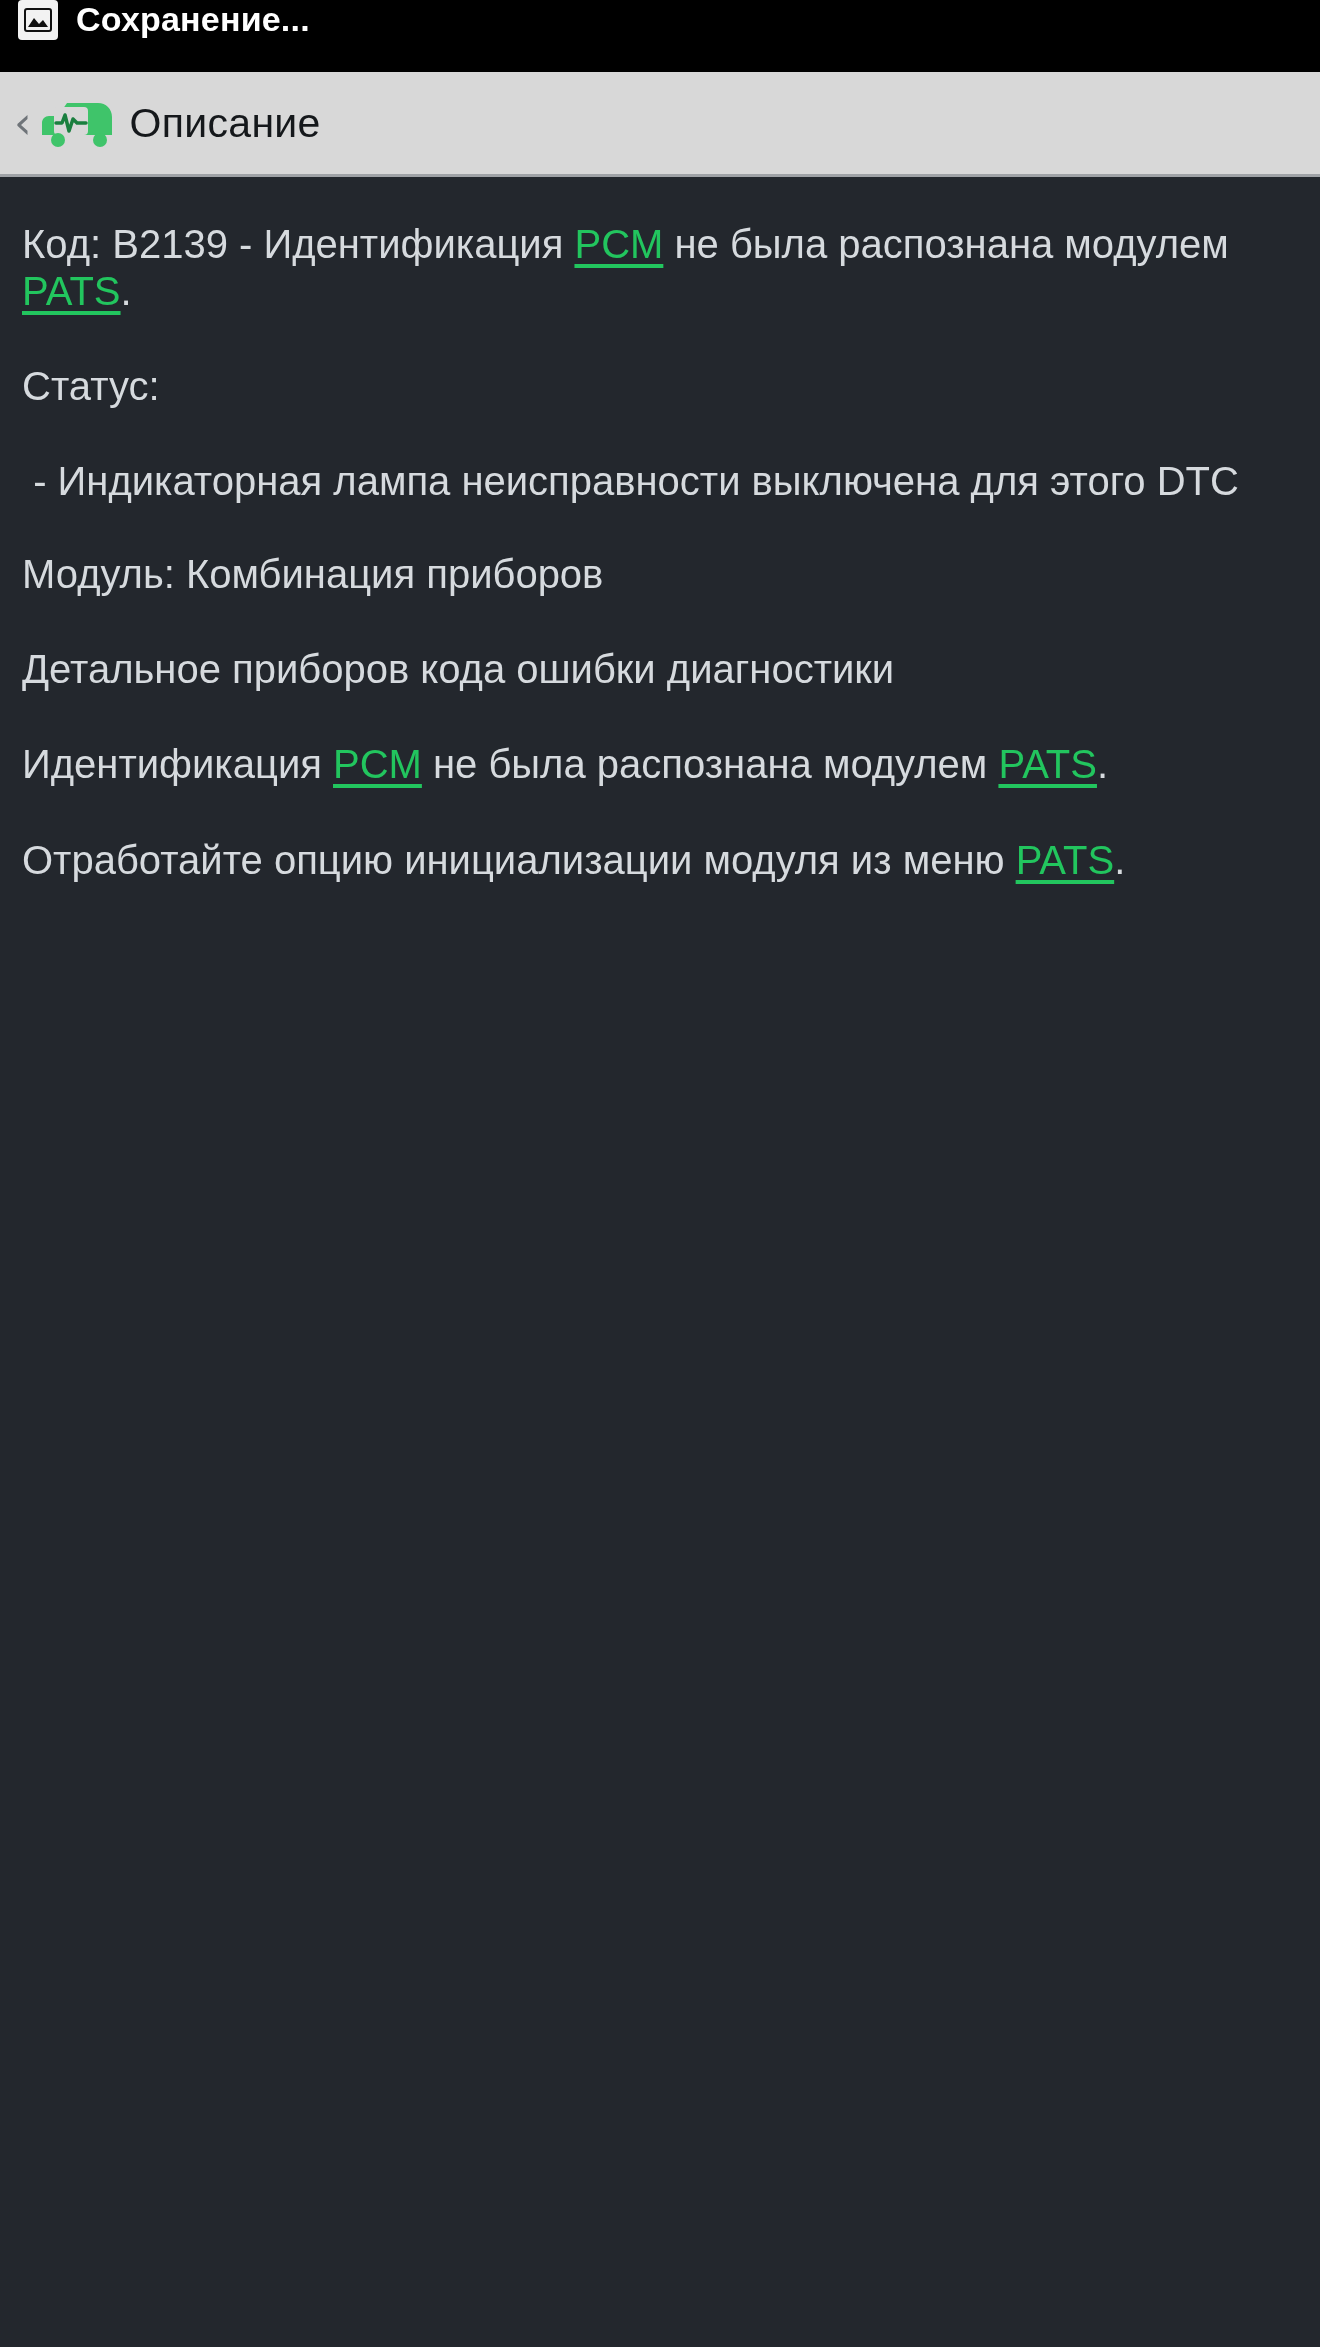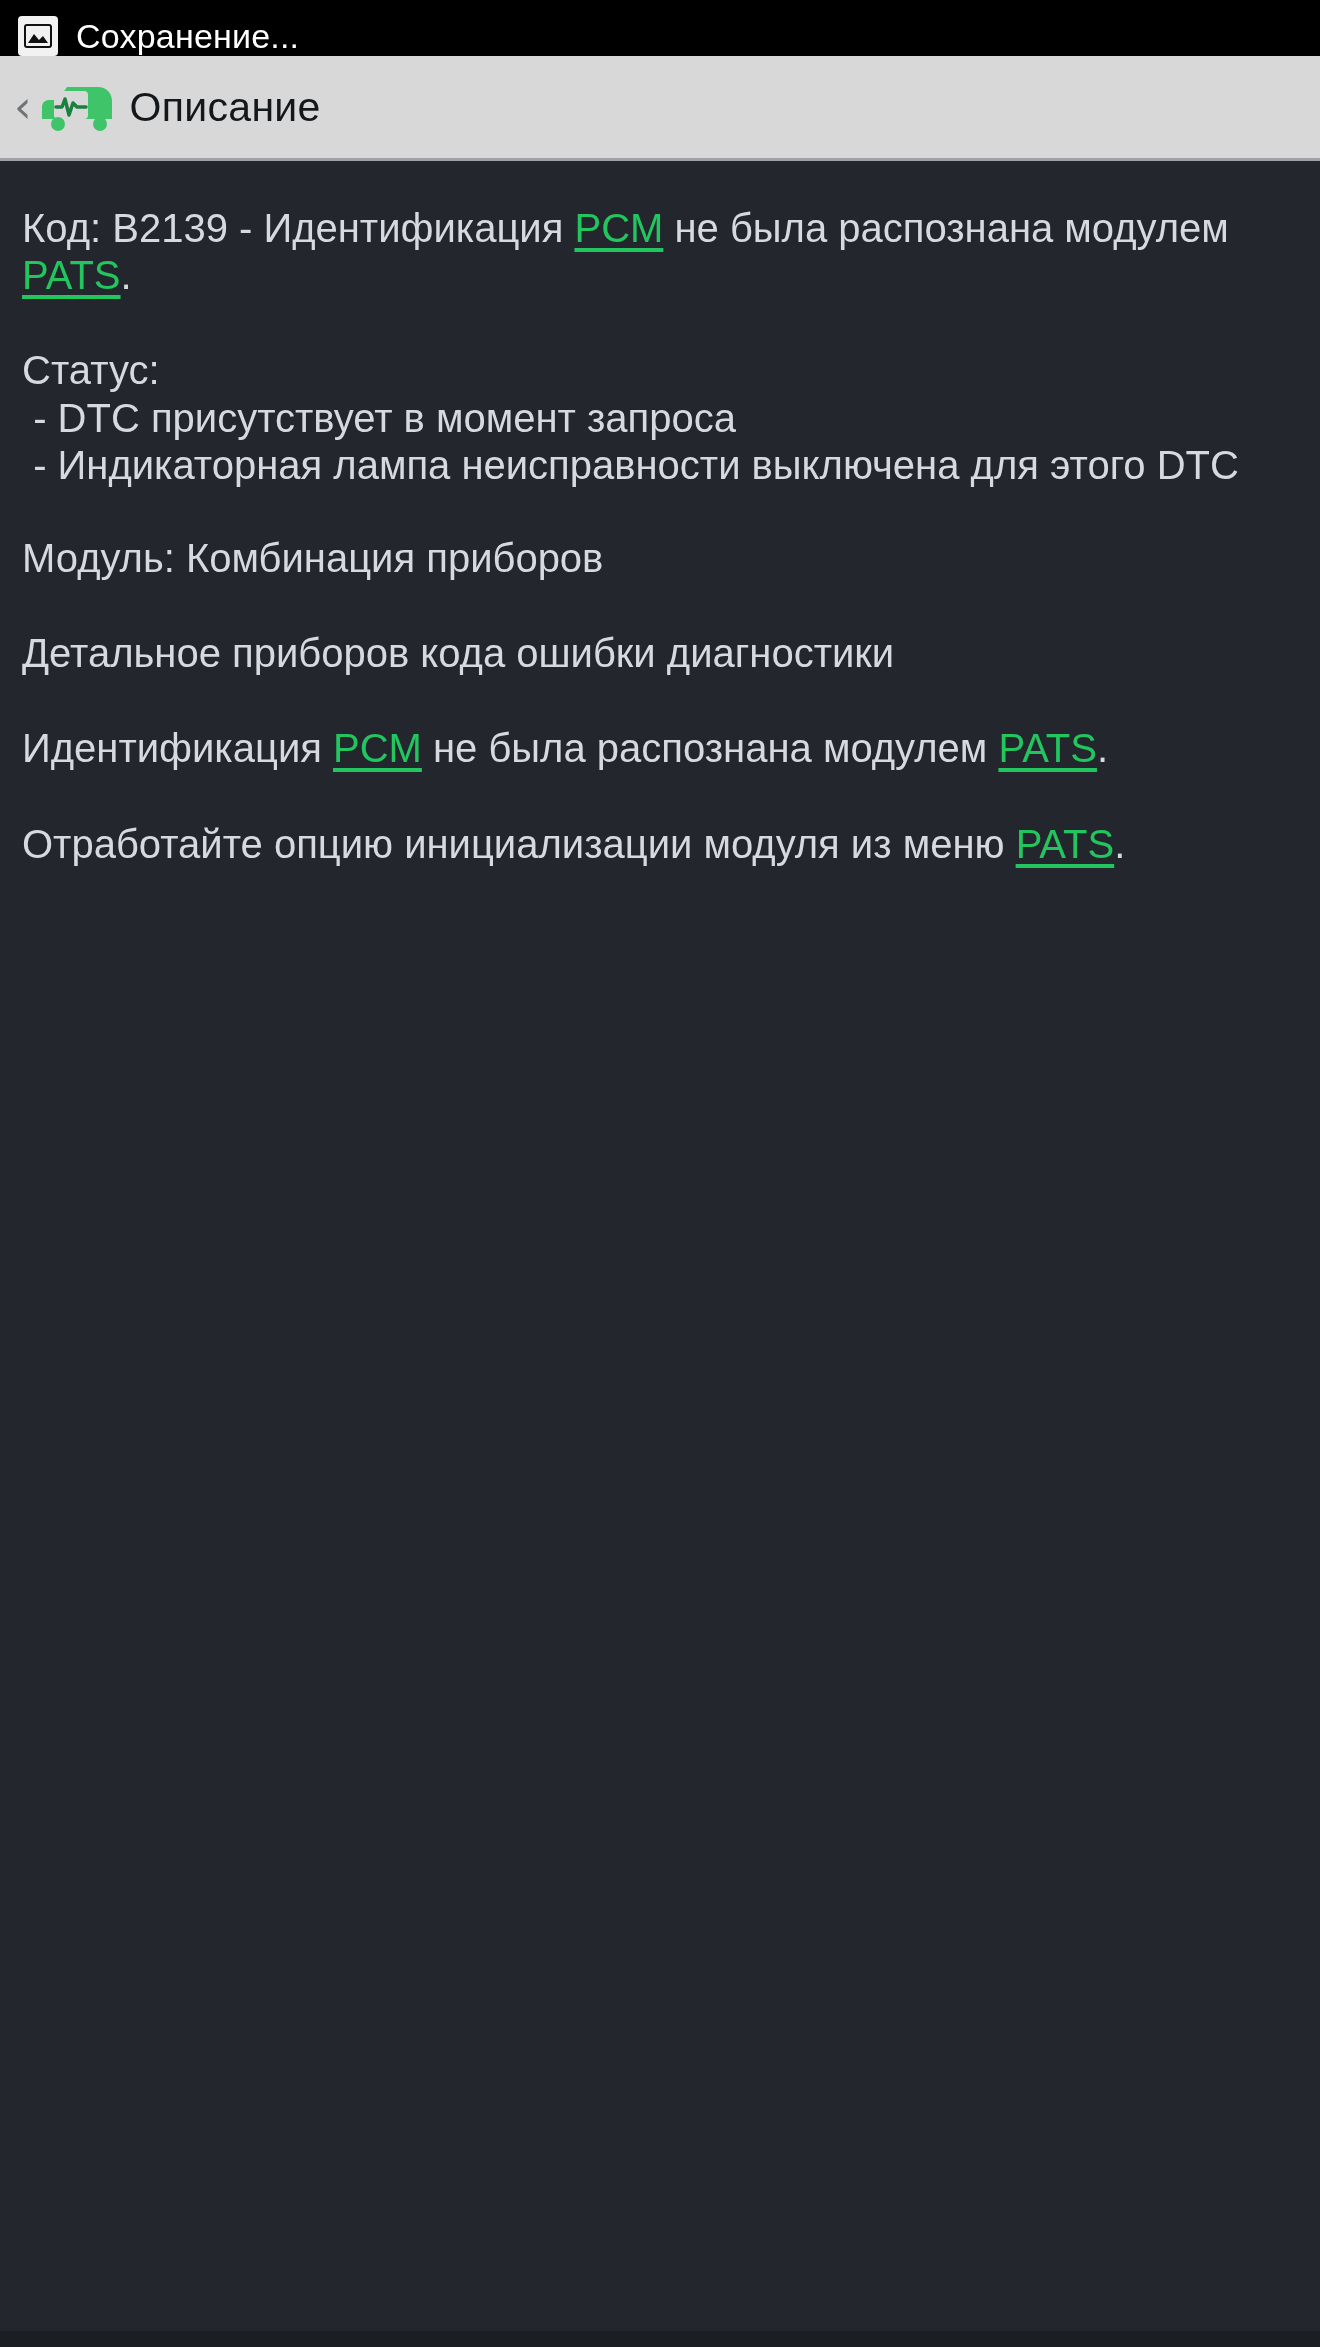--- a/index.html
+++ b/index.html
@@ -9,26 +9,27 @@
   }
   body {
     width: 1320px;
     height: 2347px;
     font-family: "Liberation Sans", sans-serif;
     overflow: hidden;
   }
 
   
   .statusbar {
-    height: 56px;
+    height: 72px;
     background: #000000;
     display: flex;
-    align-items: flex-end;
+    align-items: flex-start;
     padding: 0 18px;
     box-sizing: border-box;
+    font-weight: bold;
   }
   .statusbar .notif-icon {
     width: 40px;
     height: 40px;
     border-radius: 4px;
     background: #f2f2f2;
     display: flex;
     align-items: center;
     justify-content: center;
     margin-right: 18px;
@@ -119,21 +120,21 @@
       <circle cx="66" cy="47" r="7" fill="#3fc46a"></circle>
     </svg>
   </span>
   <span class="title-text">Описание</span>
 </div>
 
 <div class="content">
 
   <p class="para"><span>Код: B2139 - Идентификация </span><a class="lnk" href="#">PCM</a><span> не была распознана модулем </span><a class="lnk" href="#">PATS</a><span>.</span></p>
 
-  <p class="para tight"><span>Статус:</span><br><span> - DTC присутствует в момент запроса</span><br><span> - Индикаторная лампа неисправности выключена для этого DTC</span></p>
+  <p class="para tight"><span>Статус:</span><br><br><span> - Индикаторная лампа неисправности выключена для этого DTC</span></p>
 
   <p class="para">Модуль: Комбинация приборов</p>
 
   <p class="para">Детальное приборов кода ошибки диагностики</p>
 
   <p class="para"><span>Идентификация </span><a class="lnk" href="#">PCM</a><span> не была распознана модулем </span><a class="lnk" href="#">PATS</a><span>.</span></p>
 
   <p class="para"><span>Отработайте опцию инициализации модуля из меню </span><a class="lnk" href="#">PATS</a><span>.</span></p>
 
 

